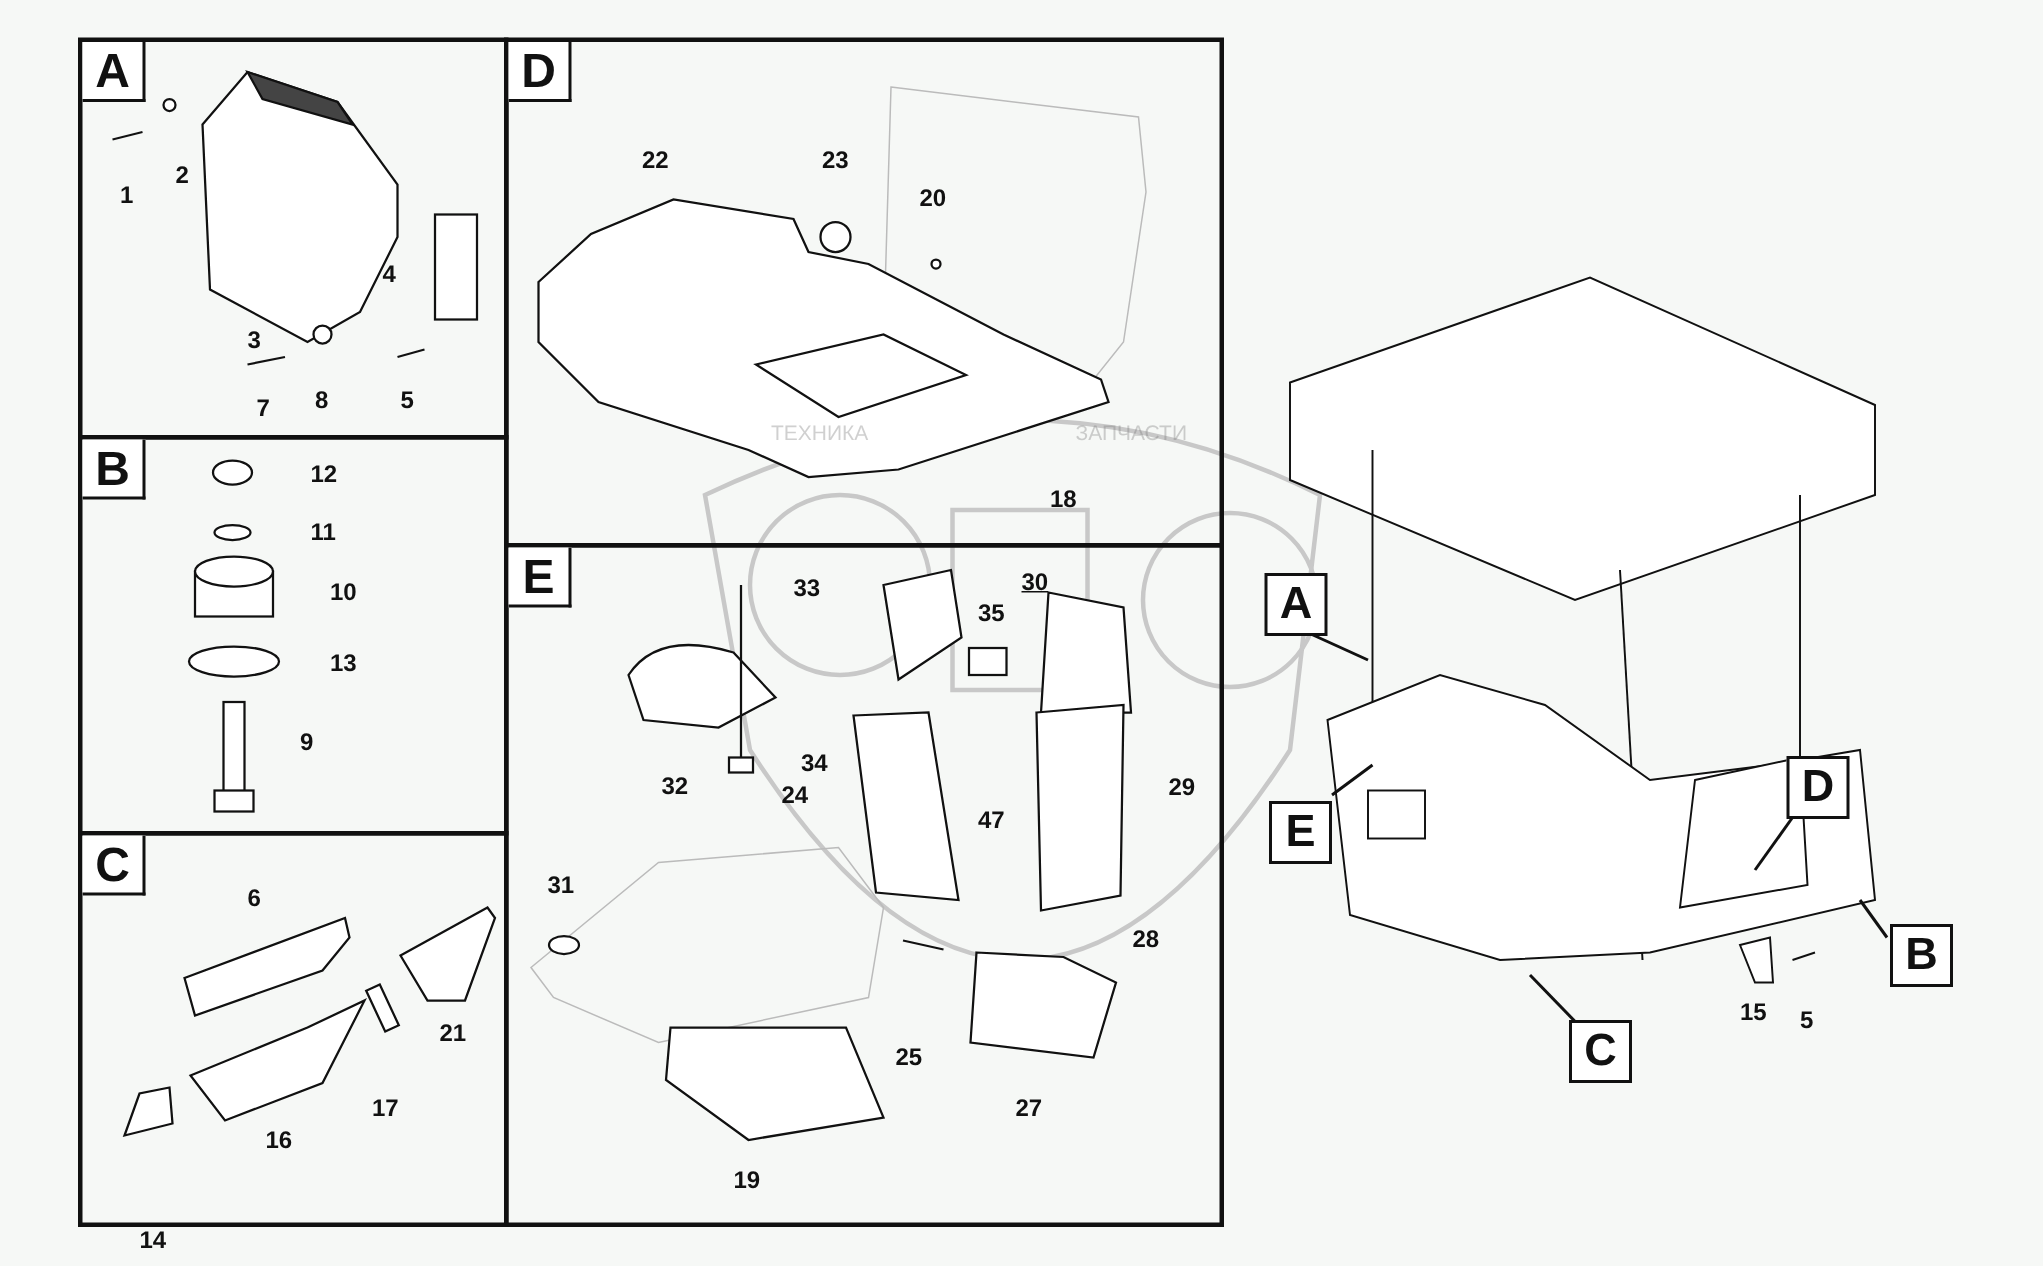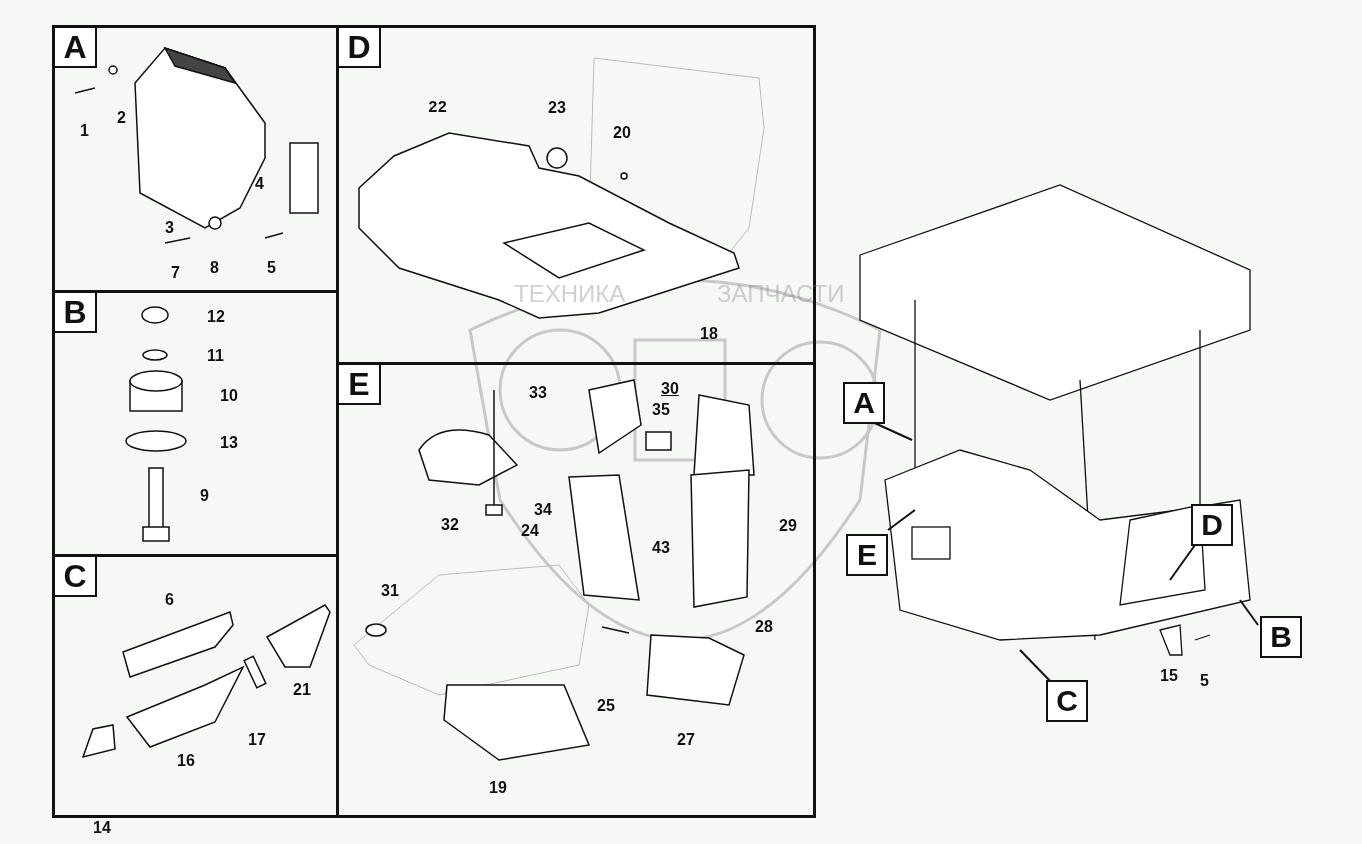--- a/index.html
+++ b/index.html
@@ -2,21 +2,21 @@
 <html><head>
 <meta charset="utf-8">
 <style>
   html,body{margin:0;padding:0;background:#f6f8f6;}
   body{width:1362px;height:844px;position:relative;overflow:hidden;font-family:"Liberation Sans",sans-serif;}
   .frame{position:absolute;border:3px solid #111;box-sizing:border-box;}
   .panel-letter{position:absolute;left:0;top:0;width:40px;height:38px;border-right:2px solid #111;border-bottom:2px solid #111;background:#fff;font-weight:bold;font-size:32px;line-height:38px;text-align:center;color:#111;}
   .callout{position:absolute;font-weight:bold;font-size:16px;color:#111;line-height:16px;}
   .box-label{position:absolute;width:38px;height:38px;border:2px solid #111;background:#fff;font-weight:bold;font-size:30px;line-height:38px;text-align:center;color:#111;}
   svg{position:absolute;left:0;top:0;}
-  .wm{position:absolute;color:rgba(120,120,120,0.35);font-size:24px;letter-spacing:0px;}
+  .wm{position:absolute;color:rgba(120,120,120,0.35);font-size:14px;letter-spacing:0px;}
 </style>
 </head>
 <body>
 
 <svg width="1362" height="844">
   <g fill="none" stroke="#c8c8c8" stroke-width="3">
     <path d="M470 330 Q680 230 880 330 L860 500 Q680 780 500 500 Z"></path>
     <circle cx="560" cy="390" r="60"></circle>
     <rect x="635" y="340" width="90" height="120"></rect>
     <circle cx="820" cy="400" r="58"></circle>
@@ -90,21 +90,21 @@
     <g fill="none" stroke="#bbb" stroke-width="1">
       <path d="M255 30 L420 50 L425 100 L410 200 L390 225 L250 200 Z"></path>
     </g>
     <g fill="#fff" stroke="#111" stroke-width="1.5">
       <path d="M20 160 L55 128 L110 105 L190 118 L200 140 L240 148 L330 195 L395 225 L400 240 L260 285 L200 290 L160 272 L60 240 L20 200 Z"></path>
       <path d="M165 215 L250 195 L305 222 L220 250 Z"></path>
       <circle cx="218" cy="130" r="10"></circle>
       <circle cx="285" cy="148" r="3"></circle>
     </g>
   </svg>
-  <div class="callout" style="left:89px;top:72px;font-family:Liberation Mono, monospace;">22</div>
+  <div class="callout" style="left:89px;top:72px;">22</div>
   <div class="callout" style="left:209px;top:72px;">23</div>
   <div class="callout" style="left:274px;top:97px;">20</div>
   <div class="callout" style="left:313px;top:298px;margin-left:48px;">18</div>
   <div class="wm" style="left:175px;top:252px;">ТЕХНИКА</div>
   <div class="wm" style="left:378px;top:252px;">ЗАПЧАСТИ</div>
 </div>
 
 <div class="frame" style="left:336px;top:362px;width:480px;height:456px;">
   <div class="panel-letter">E</div>
   <svg width="480" height="456">
@@ -120,29 +120,29 @@
       <path d="M360 30 L410 40 L415 110 L355 110 Z"></path>
       <path d="M230 112 L280 110 L300 235 L245 230 Z"></path>
       <path d="M352 110 L410 105 L408 232 L355 242 Z"></path>
       <path d="M312 270 L370 273 L405 290 L390 340 L308 330 Z"></path>
       <path d="M108 320 L225 320 L250 380 L160 395 L105 355 Z"></path>
       <ellipse cx="37" cy="265" rx="10" ry="6"></ellipse>
       <line x1="263" y1="262" x2="290" y2="268"></line>
     </g>
   </svg>
   <div class="callout" style="left:190px;top:20px;">33</div>
-  <div class="callout" style="left:322px;top:16px;text-decoration:underline;">30</div>
+  <div class="callout" style="left:342px;top:16px;text-decoration:underline;">30</div>
   <div class="callout" style="left:313px;top:37px;">35</div>
   <div class="callout" style="left:102px;top:152px;">32</div>
   <div class="callout" style="left:195px;top:137px;">34</div>
   <div class="callout" style="left:182px;top:158px;">24</div>
   <div class="callout" style="left:440px;top:153px;">29</div>
-  <div class="callout" style="left:313px;top:175px;">43</div>
+  <div class="callout" style="left:313px;top:175px;">47</div>
   <div class="callout" style="left:416px;top:254px;">28</div>
-  <div class="callout" style="left:42px;top:218px;text-align:right;">31</div>
+  <div class="callout" style="left:26px;top:218px;text-align:right;">31</div>
   <div class="callout" style="left:258px;top:333px;">25</div>
   <div class="callout" style="left:338px;top:367px;">27</div>
   <div class="callout" style="left:150px;top:415px;">19</div>
 </div>
 
 <svg width="1362" height="844">
   <g fill="#fff" stroke="#111" stroke-width="1.3">
     <path d="M860 255 L1060 185 L1250 270 L1250 330 L1050 400 L860 320 Z"></path>
     <line x1="915" y1="300" x2="915" y2="470"></line>
     <line x1="1080" y1="380" x2="1095" y2="640"></line>

